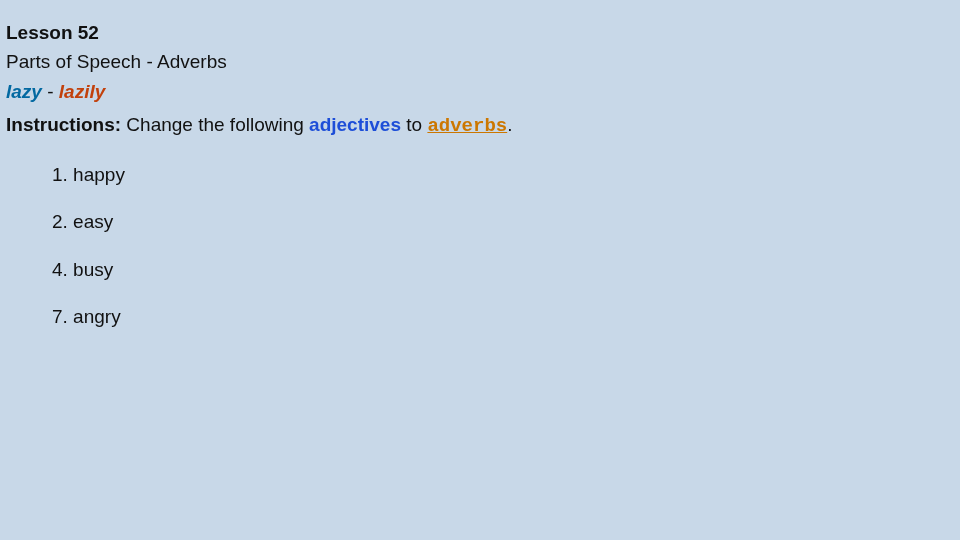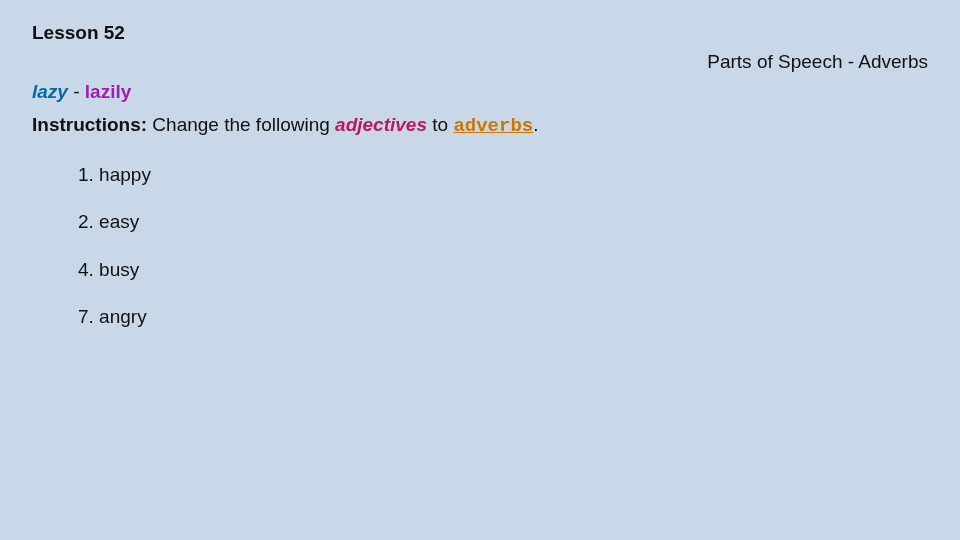--- a/index.html
+++ b/index.html
@@ -10,36 +10,35 @@
 
     body {
       width: 960px;
       height: 540px;
       background-color: #c8d8e8;
       font-family: Arial, sans-serif;
       overflow: hidden;
     }
 
     .content {
-      padding: 18px 32px;
+      padding: 18px 6px;
       font-size: 19px;
       line-height: 1.55;
       color: #111;
     }
 
     .lesson-title {
       font-weight: bold;
       font-size: 19px;
       margin-bottom: 0;
     }
 
     .subtitle {
       font-size: 19px;
       margin-bottom: 0;
-      text-align: right;
     }
 
     .description {
       font-size: 19px;
       margin-bottom: 0;
     }
 
     .example-label {
       font-size: 19px;
       margin-bottom: 0;
@@ -50,37 +49,37 @@
       margin-bottom: 4px;
     }
 
     .example-lazy {
       color: #0369a1;
       font-style: italic;
       font-weight: bold;
     }
 
     .example-lazily {
-      color: #a21caf;
+      color: #c2410c;
+      font-style: italic;
       font-weight: bold;
     }
 
     .instructions-line {
       font-size: 19px;
       margin-bottom: 10px;
     }
 
     .instructions-bold {
       font-weight: bold;
       font-size: 19px;
     }
 
     .adjectives-highlight {
-      color: #be185d;
-      font-style: italic;
+      color: #1d4ed8;
       font-weight: bold;
     }
 
     .adverbs-highlight {
       color: #cc7700;
       font-weight: bold;
       text-decoration: underline;
       font-family: Liberation Mono, monospace;
     }
 

